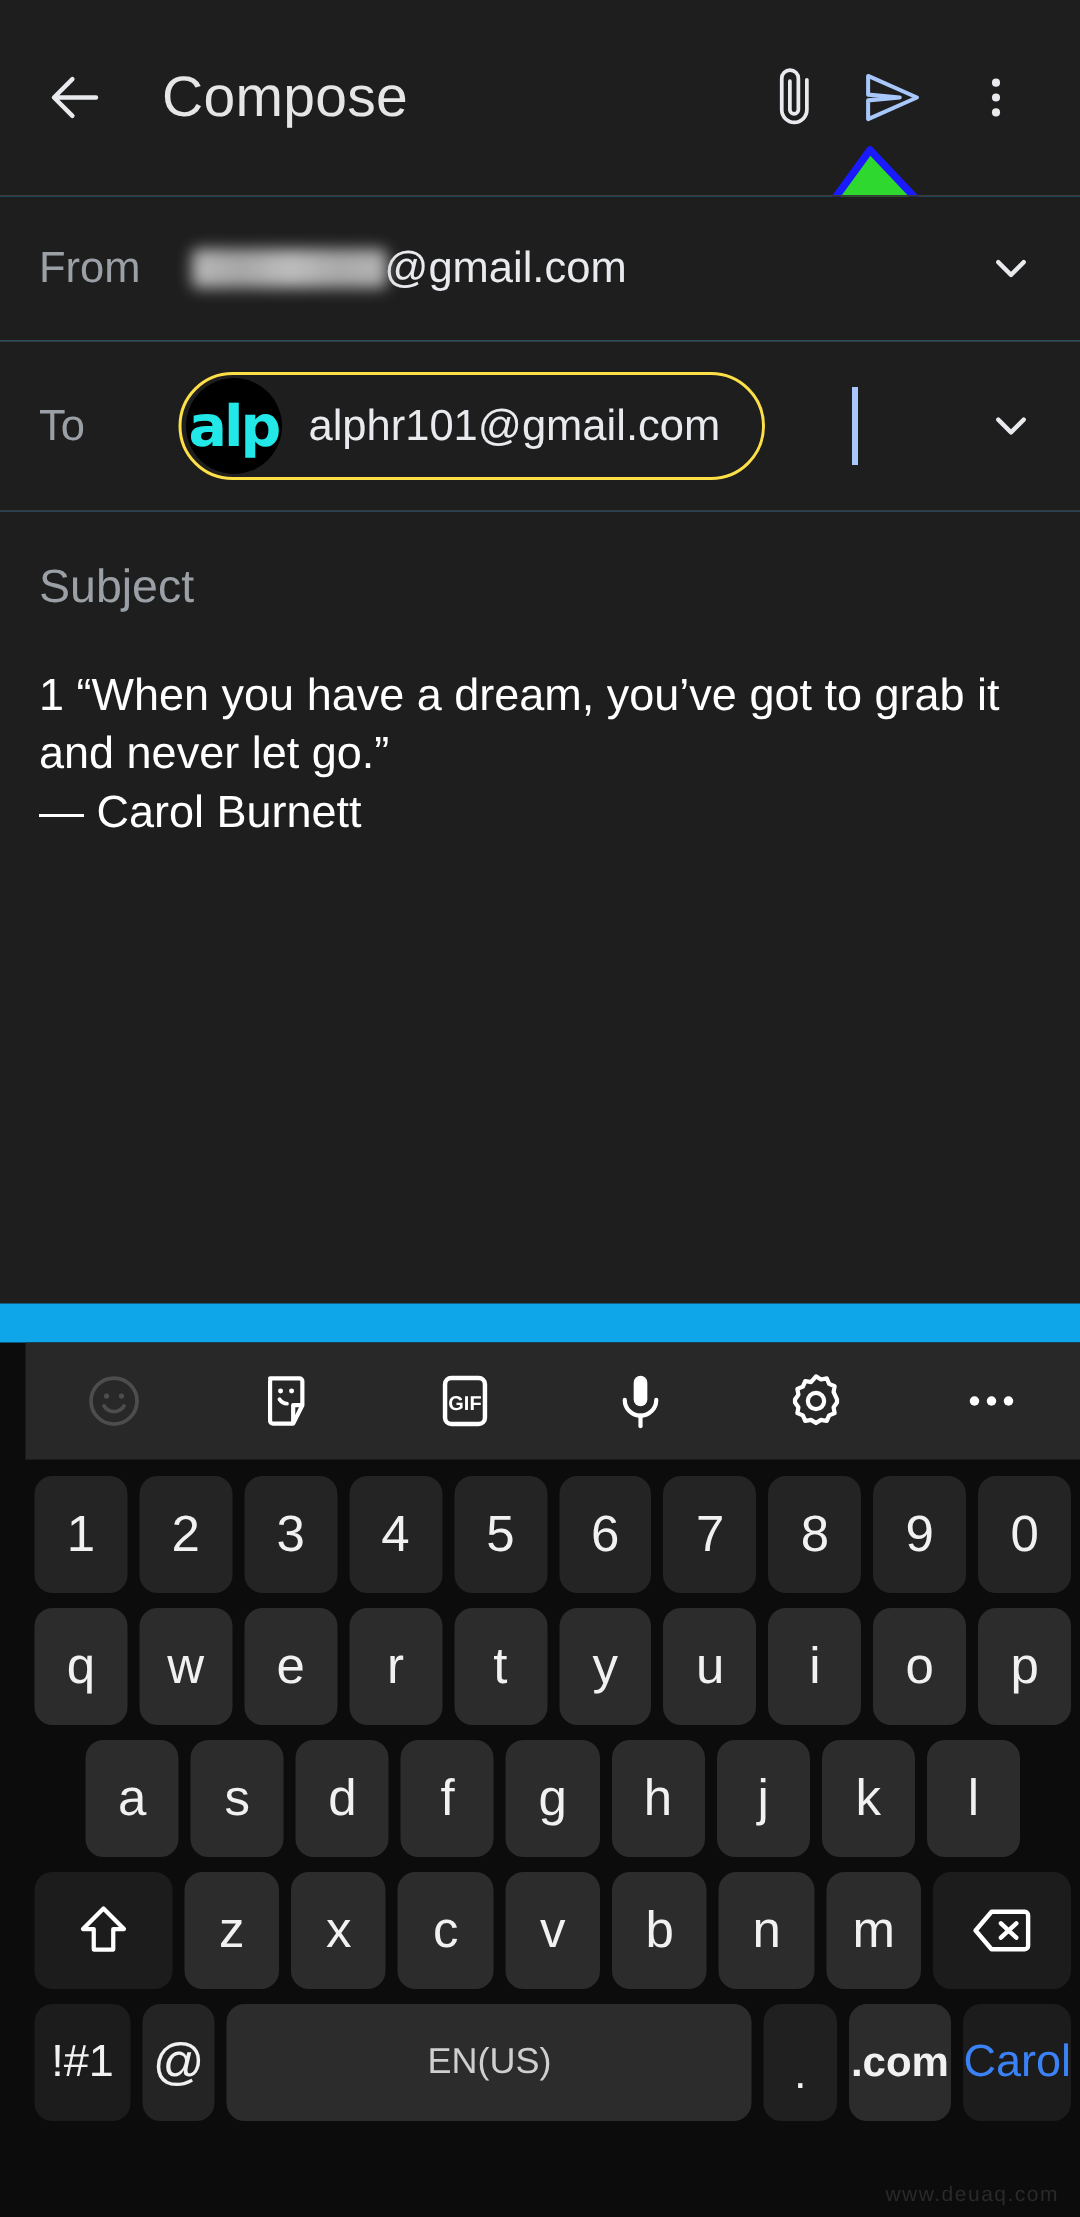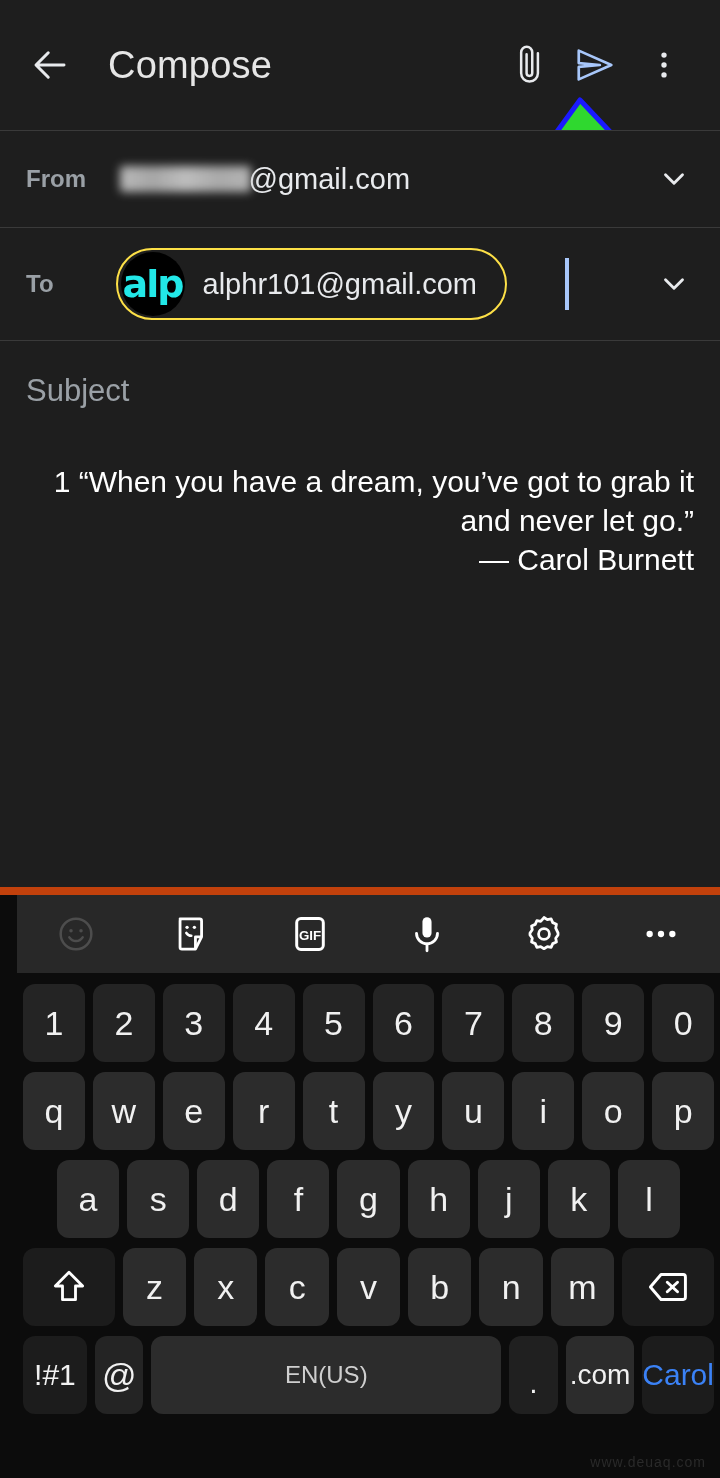--- a/index.html
+++ b/index.html
@@ -2,21 +2,21 @@
 <html><head>
 <meta charset="utf-8">
 <style>
   * { margin:0; padding:0; box-sizing:border-box; }
   html,body { width:720px; height:1478px; overflow:hidden; }
   body {
     background:#0a0a0a;
     font-family:"Liberation Sans", sans-serif;
     -webkit-font-smoothing:antialiased;
   }
-  #app { position:relative; width:720px; height:1478px; background:#c2410c; }
+  #app { position:relative; width:720px; height:1478px; background:#0ea5e9; }
 
   
   .appbar {
     position:absolute; left:0; top:0; width:720px; height:130px;
     background:#1e1e1e;
     display:flex; align-items:center; padding:0 22px;
   }
   .back-btn { width:56px; height:56px; display:flex; align-items:center; justify-content:center; flex:0 0 auto; }
   .title { font-size:38px; color:#e6e6e6; font-weight:400; margin-left:30px; letter-spacing:.2px; flex:1 1 auto; }
   .appbar-actions { display:flex; align-items:center; gap:0; flex:0 0 auto; }
@@ -26,21 +26,21 @@
   .anno-arrow { position:absolute; left:536px; top:96px; width:84px; height:80px; pointer-events:none; }
 
   
   .divider { position:absolute; left:0; width:720px; height:1px; background:#3a3a3a; }
   .field { position:absolute; left:0; width:720px; display:flex; align-items:center; padding:0 26px; background:#1e1e1e; }
 
   .row-from { top:131px; height:96px; }
   .row-to   { top:228px; height:112px;gap:36px; }
   .row-sub  { top:341px; height:100px; }
 
-  .flabel { font-size:24px; color:#9aa0a6; flex:0 0 auto;font-weight:bold; }
+  .flabel { font-size:29px; color:#9aa0a6; flex:0 0 auto; }
   .fvalue { font-size:29px; color:#e8eaed; margin-left:34px; display:flex; align-items:center; }
   .blurred {
     display:inline-block; color:transparent;
     background:linear-gradient(90deg,#cfcfcf,#b9b9b9,#d4d4d4,#bdbdbd,#c9c9c9);
     filter:blur(5px); opacity:.88; border-radius:4px;
     height:26px; line-height:26px; margin-right:-2px;
   }
   .chev { margin-left:auto; width:40px; height:40px; display:flex; align-items:center; justify-content:center; flex:0 0 auto; }
 
   
@@ -57,21 +57,21 @@
   .chip-avatar span {
     font-size:38px; font-weight:700; color:#22e8e8; letter-spacing:-2px;
     font-family:"DejaVu Sans", sans-serif; line-height:1;
   }
   .chip-text { font-size:29px; color:#e8eaed; margin-left:18px; white-space:nowrap; }
   .caret { width:4px; height:52px; background:#a8c7fa; margin-left:22px; flex:0 0 auto; }
 
   .subject-ph { font-size:31px; color:#9aa0a6; }
 
   
-  .bodyarea { position:absolute; left:0; top:434px; width:720px; height:453px; background:#1e1e1e; padding:28px 26px 0 26px;text-align:right; }
+  .bodyarea { position:absolute; left:0; top:416px; width:720px; height:453px; background:#1e1e1e; padding:28px 26px 0 26px; }
   .bodytext { font-size:30px; line-height:39px; color:#ffffff; white-space:pre-wrap; }
 
   
   .kb { position:absolute; left:0; top:895px; width:720px; height:583px; background:#0c0c0c;padding-left:17px; }
   .kb-toolbar { height:78px; background:#282828; display:flex; align-items:center; }
   .kb-tool { flex:1 1 0; display:flex; align-items:center; justify-content:center; height:78px; }
 
   .kb-rows { padding:6px 0 0 0; }
   .krow { display:flex; align-items:center; height:88px; padding:0 6px; gap:8px; }
   .key {
@@ -81,21 +81,21 @@
   }
   .key.num { background:#242424; font-size:34px; }
   .key.fn  { background:#1c1c1c; }
   .krow.letters2 { padding:0 40px; }
   .key.wide { flex:1.45 1 0; }
   .key.space { flex:5.2 1 0; font-size:24px; color:#cfcfcf; background:#2c2c2c; }
   .key.next { color:#3b82f6; font-size:30px; background:#1c1c1c; }
   .key.period { font-size:30px; flex:.72 1 0; background:#202020; align-items:flex-end; padding-bottom:14px; }
   .key.atsym { flex:.72 1 0; background:#242424; font-size:34px; }
   .key.sym { flex:.95 1 0; background:#1c1c1c; font-size:30px; }
-  .key.dotcom { flex:1.02 1 0; background:#2c2c2c; font-size:28px; }
+  .key.dotcom { flex:1.02 1 0; background:#2c2c2c; font-size:28px;font-weight:bold; }
 
   .watermark {
     position:absolute; right:14px; bottom:8px;
     font-size:14px; color:#2a2a2a; letter-spacing:1px;
   }
 </style>
 </head>
 <body>
 
 <div id="app">

